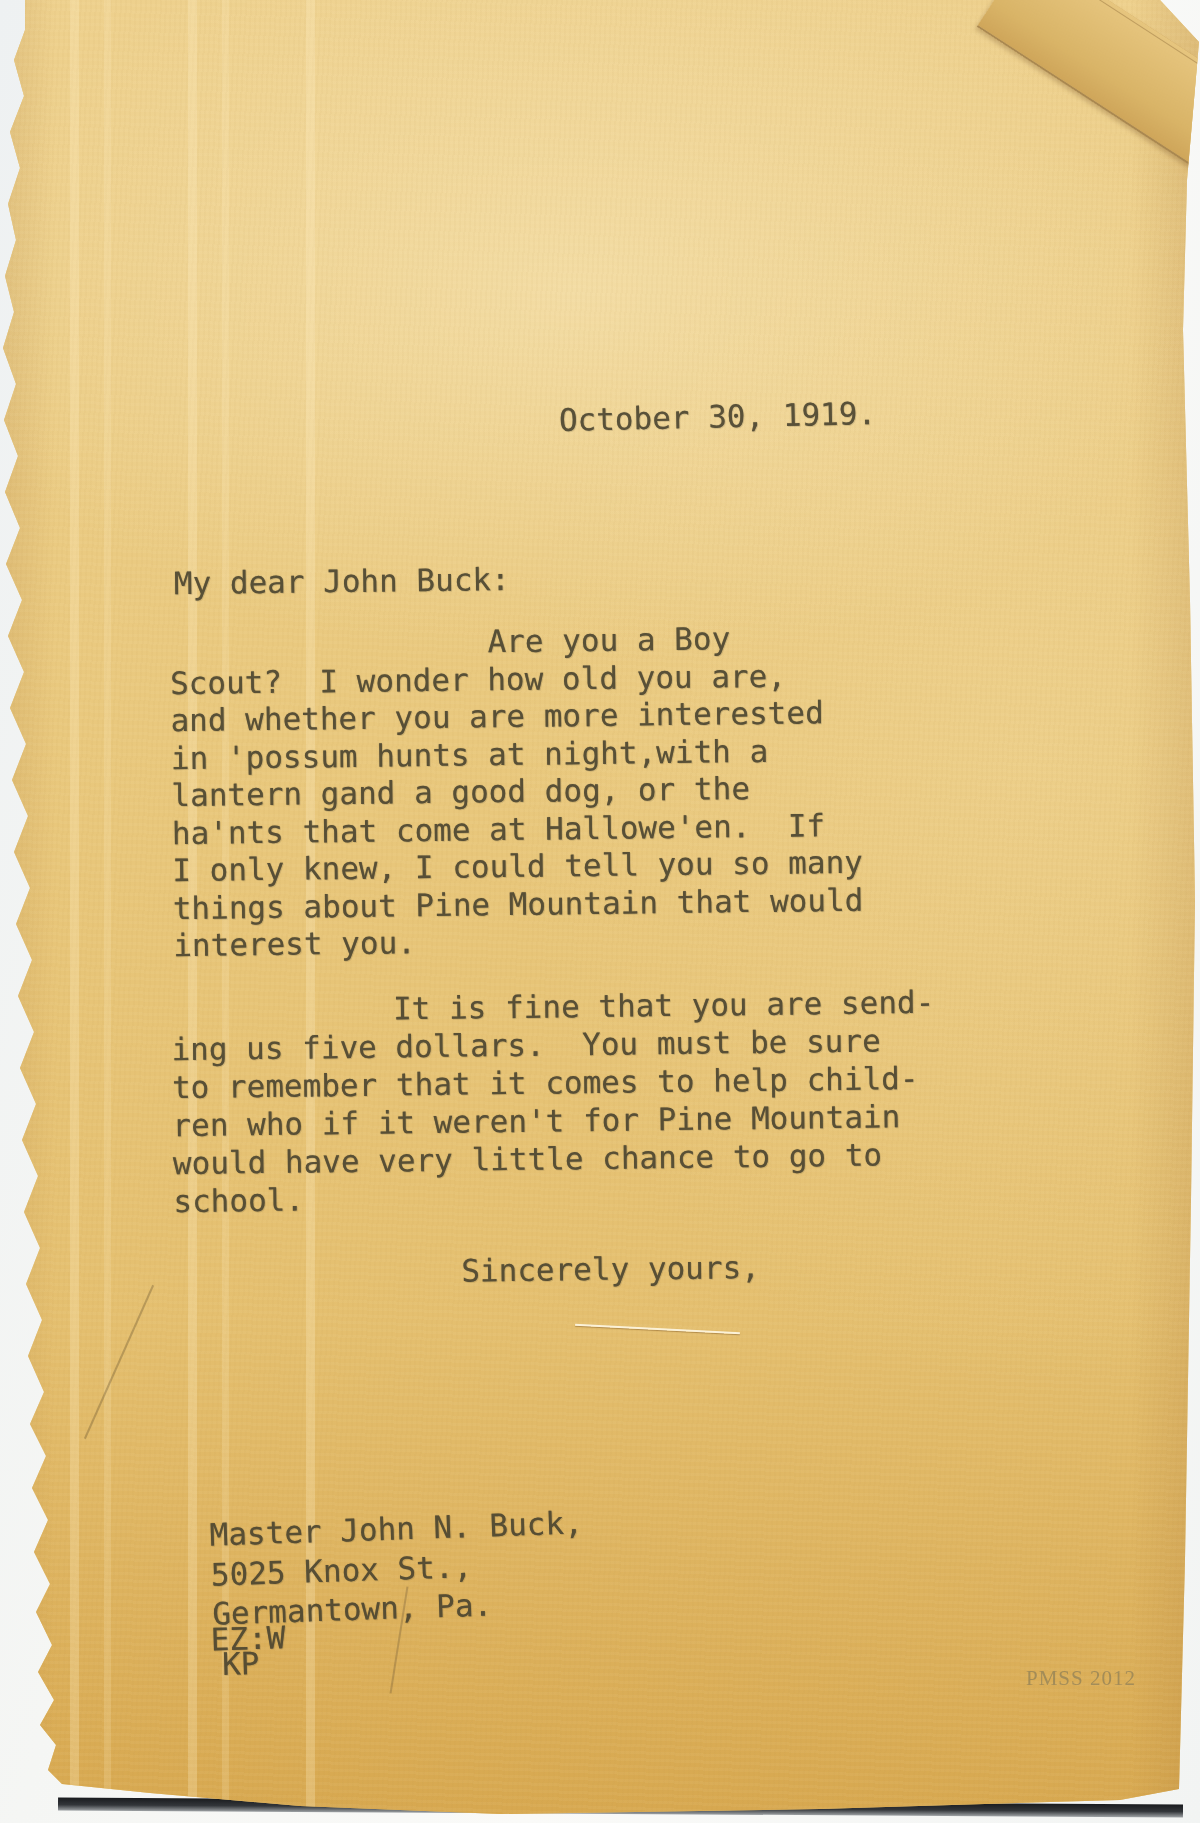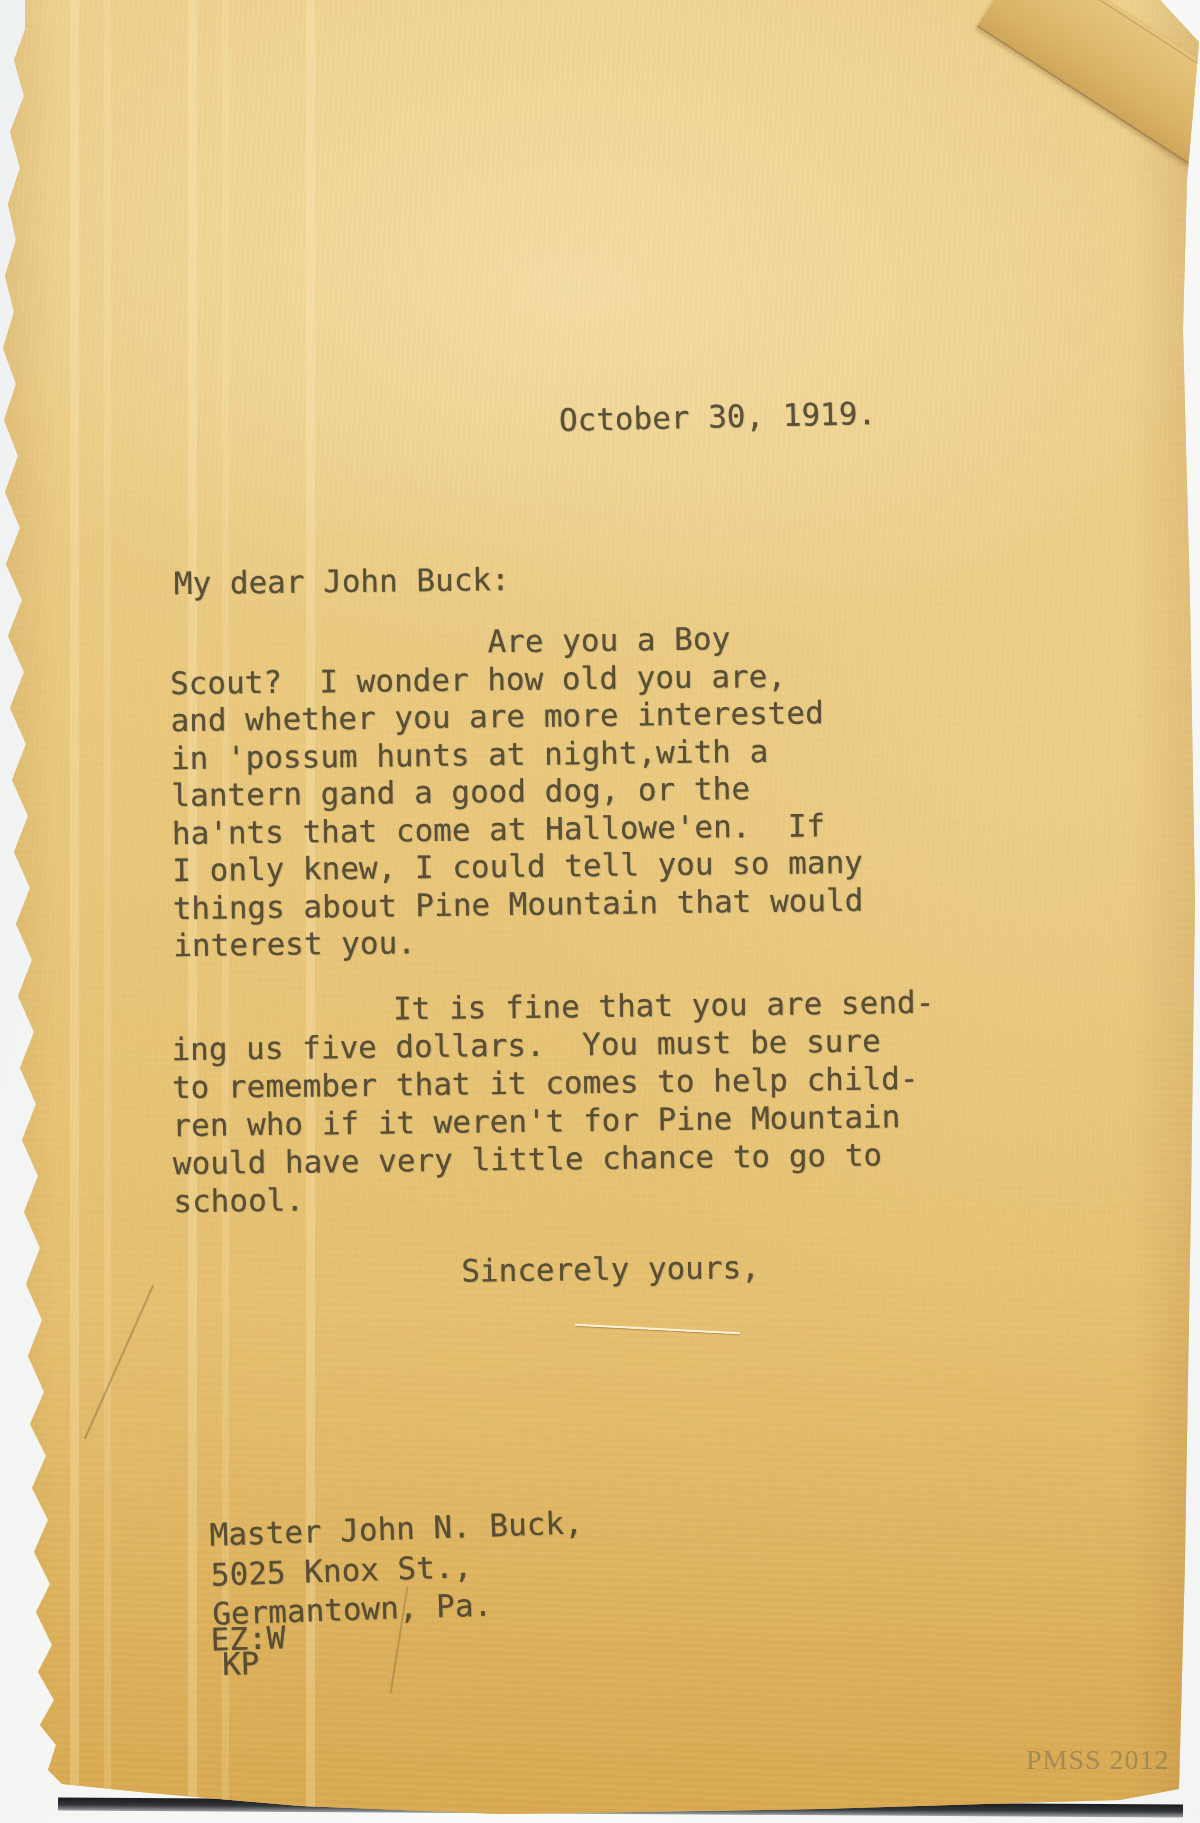--- a/index.html
+++ b/index.html
@@ -93,23 +93,23 @@
   .para2{position:absolute;left:171px;top:988px;}
   .para2 .line{height:38px;}
   .para2 .line:first-child{padding-left:222px;}
   .closing{position:absolute;left:458px;top:1251px;}
   .address{position:absolute;left:204px;top:1508px;transform:rotate(-1.2deg);}
   .address .line{height:39.5px;}
   .initials-1{position:absolute;left:203px;top:1616px;transform:rotate(-1deg);}
   .initials-2{position:absolute;left:214px;top:1641px;transform:rotate(-1deg);}
 
   .watermark{
-    position:absolute;left:1026px;top:1744px;z-index:3;
+    position:absolute;left:1026px;top:1666px;z-index:3;
     font-family:"Liberation Serif","DejaVu Serif",serif;
-    font-size:28px;color:rgba(108,106,86,.5);letter-spacing:1px;
+    font-size:21px;color:rgba(108,106,86,.5);letter-spacing:1px;
   }
 </style>
 </head>
 <body>
 
 <div class="stage">
 
   <div class="bottom-shadow"></div>
 
   <div class="paper">

